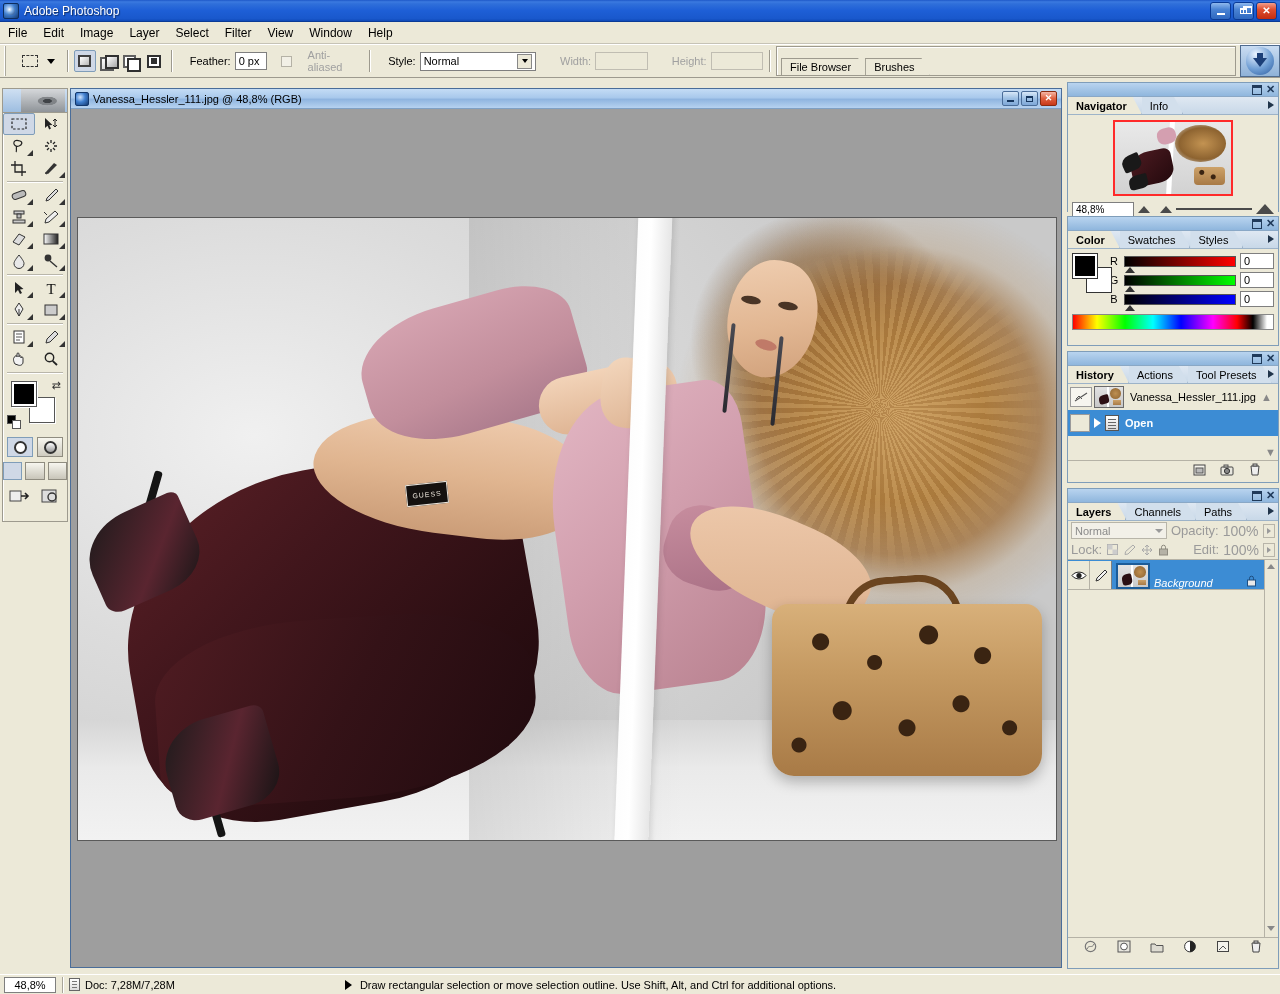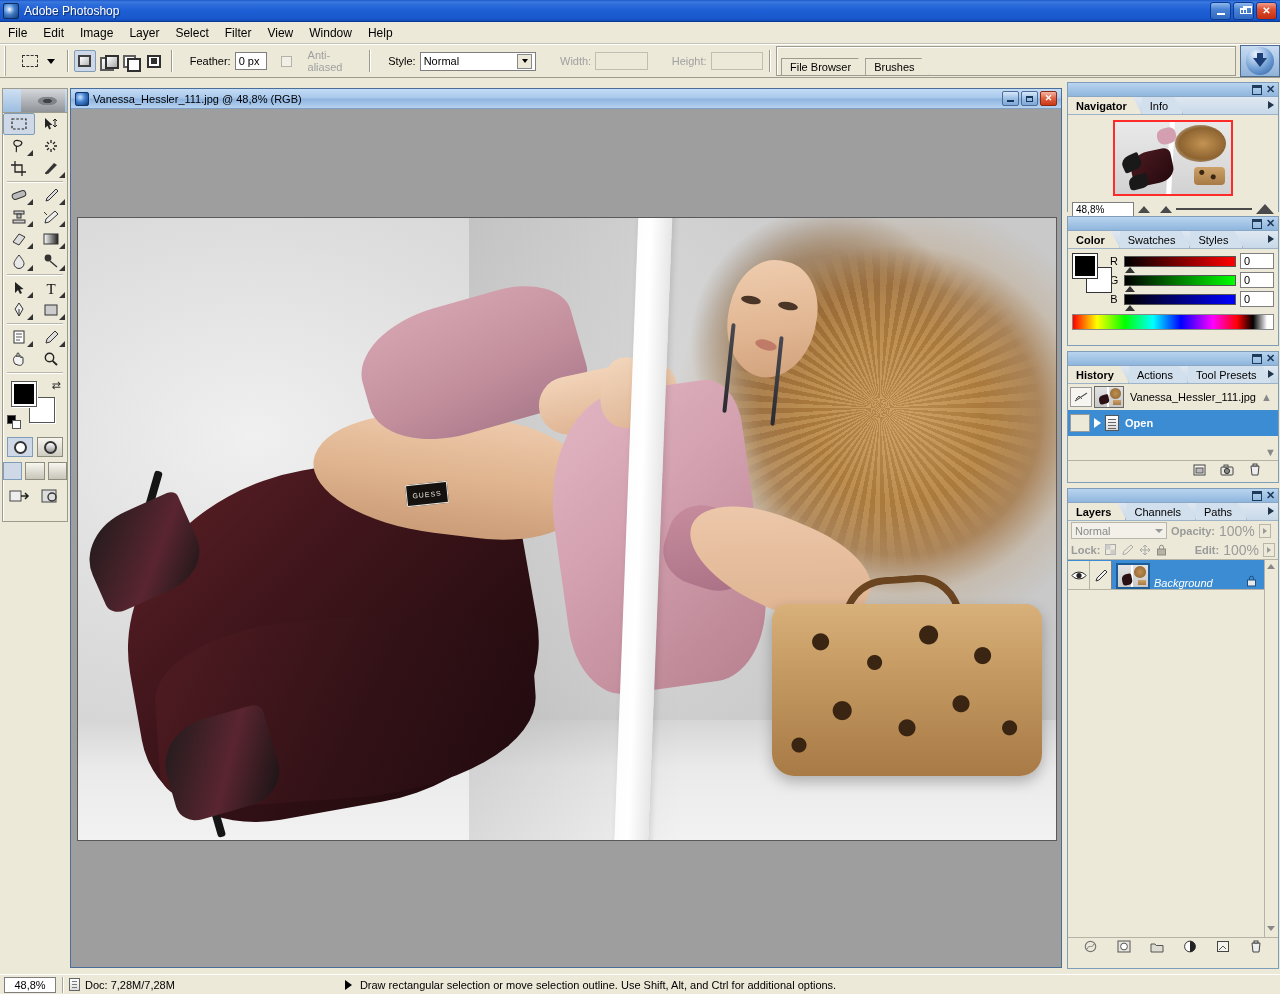--- a/index.html
+++ b/index.html
@@ -525,21 +525,21 @@
   }
   .foot-ic { width: 14px; height: 13px; display:flex; align-items:center; justify-content:center; }
 
   
   .lay-row1, .lay-row2 { display:flex; align-items:center; gap: 4px; height: 19px; padding: 0 3px; }
   .blend-select {
     width: 96px; height: 17px; border: 1px solid #b8b5a9; background:#f2f0e8;
     font-size: 11px; color:#8a8a8a; padding-left:3px; display:flex;align-items:center;justify-content:space-between;
   }
   .tiny-arrow { width:0;height:0;border-left:4px solid transparent;border-right:4px solid transparent;border-top:4px solid #9a9a9a; margin-right:3px;}
-  .lay-label { font-size: 11px; color: #9a9a9a; font-weight: bold; }
+  .lay-label { font-size: 13px; color: #9a9a9a; }
   .lay-val { font-size: 14px; color: #9a9a9a; }
   .spin { width: 12px; height: 14px; border: 1px solid #b8b5a9; background:#ece9d8; display:flex;align-items:center;justify-content:center;}
   .lock-ic { width: 13px; height: 13px; display:flex;align-items:center;justify-content:center;}
   .layer-item {
     display:flex; align-items:flex-end; height: 30px;
     background: #3c8cd4; border-bottom: 1px solid #b5b2a6;
   }
   .eye-box { width: 22px; height: 28px; display:flex;align-items:center;justify-content:center; background:#ece9d8; border-right:1px solid #b5b2a6;}
   .brush-box { width: 22px; height: 28px; display:flex;align-items:center;justify-content:center; background:#ece9d8; border-right:1px solid #7f7f7f;}
   .layer-thumb { width: 34px; height: 26px; border: 2px solid #1c5c99; margin: 0 4px; overflow:hidden; background:#ccc;}

